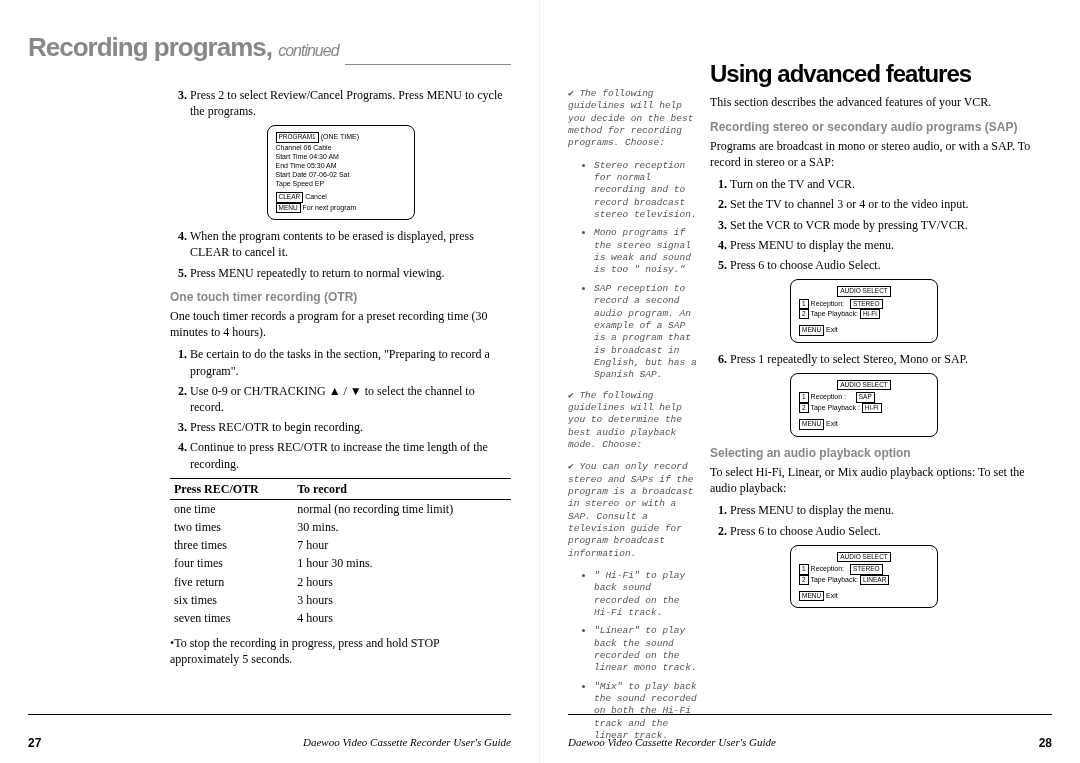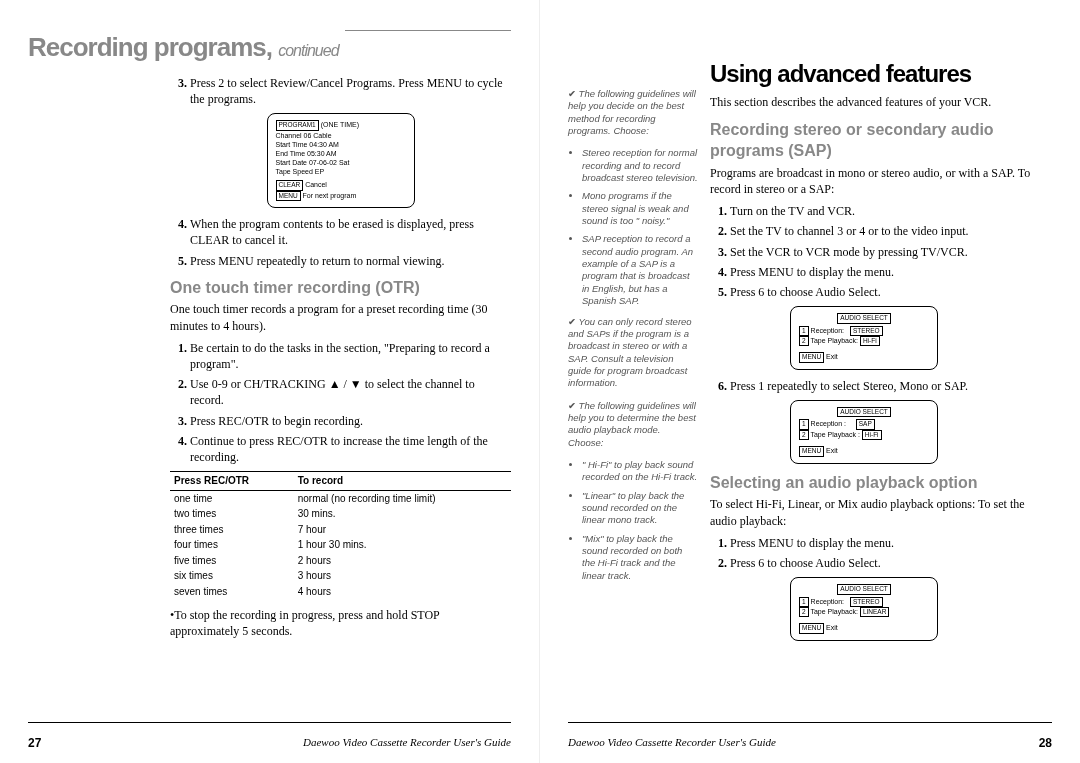--- a/index.html
+++ b/index.html
@@ -1,42 +1,42 @@
 <!DOCTYPE html>
 <html><head>
 <meta charset="utf-8">
 <style>
 body{margin:0;padding:0;font-family:Georgia,'Times New Roman',serif;background:#fff;color:#000;font-size:12px;line-height:1.35}
 .spread{width:1080px;height:763px;display:flex;margin:0 auto;position:relative}
 .page{width:540px;height:763px;padding:30px 28px 20px 28px;box-sizing:border-box;position:relative}
 .page-left{border-right:1px solid #eee}
-.h1-line{display:flex;align-items:flex-start;margin-bottom:8px}
+.h1-line{display:flex;align-items:flex-end;margin-bottom:20px}
 .h1{font-family:Arial,Helvetica,sans-serif;font-weight:bold;font-size:26px;color:#888;letter-spacing:-1px;white-space:nowrap}
 .h1 .cont{font-style:italic;font-weight:normal;font-size:16px;color:#888}
 .h1-rule{flex:1;border-top:1.5px solid #888;margin-left:6px}
 .h1-black{font-family:Arial,Helvetica,sans-serif;font-weight:bold;font-size:24px;color:#000;letter-spacing:-1px;margin-bottom:4px}
-.sub-h{font-family:Arial,Helvetica,sans-serif;font-weight:bold;font-size:16px;color:#888;margin:8px 0 2px}
+.sub-h{font-family:Arial,Helvetica,sans-serif;font-weight:bold;font-size:12px;color:#888;margin:8px 0 2px}
 .cols{display:flex;gap:12px}
-.sidecol{width:130px;font-family:Liberation Sans, sans-serif;font-style:italic;font-size:9.5px;color:#555;line-height:1.3}
+.sidecol{width:130px;font-family:Liberation Mono, monospace;font-style:italic;font-size:9.5px;color:#555;line-height:1.3}
 .sidecol .tip{margin-bottom:10px}
 .sidecol .chk:before{content:"✔ ";font-style:normal}
-.sidecol ul{margin:2px 0 8px 14px;padding:0}
+.sidecol ul{margin:2px 0 8px 26px;padding:0}
 .sidecol li{list-style:disc;margin-bottom:6px}
 .maincol{flex:1}
 ol.steps{margin:2px 0 6px 0;padding-left:20px}
 ol.steps>li{margin-bottom:4px}
 ol.steps>li::marker{font-weight:bold}
 .para{margin:3px 0 6px}
 .screenbox{border:1px solid #000;border-radius:8px;padding:6px 8px;font-family:Arial,Helvetica,sans-serif;font-size:7px;line-height:1.3;margin:6px auto 8px;width:130px}
 .screenbox .boxed{border:1px solid #000;padding:0 2px;display:inline-block;font-size:6.5px}
 .screenbox .ctr{text-align:center;font-size:7px;margin-bottom:2px}
-table.press{border-collapse:collapse;width:100%;font-family:Liberation Sans, sans-serif;font-size:10px;margin:4px 0 8px}
+table.press{border-collapse:collapse;width:100%;font-family:Liberation Serif, serif;font-size:12px;margin:4px 0 8px}
 table.press th{text-align:left;font-weight:bold;border-top:1px solid #000;border-bottom:1px solid #000;padding:2px 4px}
 table.press td{padding:1px 4px}
-.footer{position:absolute;bottom:12px;left:28px;right:28px;border-top:1px solid #000;padding-top:12px;font-style:italic;font-size:11px}
+.footer{position:absolute;bottom:12px;left:28px;right:28px;border-top:1px solid #000;padding-top:20px;font-style:italic;font-size:11px}
 .footer-l{display:flex;justify-content:space-between}
 .pnum{font-family:Arial,Helvetica,sans-serif;font-weight:bold;font-style:normal;font-size:12px}
 </style>
 </head>
 <body>
 
 <div class="spread">
 
 <div class="page page-left">
  <div class="h1-line">
@@ -90,21 +90,21 @@
               </tr>
     <tr>
                 <td>three times</td>
                 <td>7 hour</td>
               </tr>
     <tr>
                 <td>four times</td>
                 <td>1 hour 30 mins.</td>
               </tr>
     <tr>
-                <td>five times</td>
+                <td>five return</td>
                 <td>2 hours</td>
               </tr>
     <tr>
                 <td>six times</td>
                 <td>3 hours</td>
               </tr>
     <tr>
                 <td>seven times</td>
                 <td>4 hours</td>
               </tr>
@@ -125,22 +125,22 @@
  <div style="height:28px"></div>
  <div class="cols">
   <div class="sidecol">
    <div style="height:30px"></div>
    <div class="tip chk">The following guidelines will help you decide on the best method for recording programs. Choose:</div>
    <ul>
     <li>Stereo reception for normal recording and to record broadcast stereo television.</li>
     <li>Mono programs if the stereo signal is weak and sound is too " noisy."</li>
     <li>SAP reception to record a second audio program. An example of a SAP is a program that is broadcast in English, but has a Spanish SAP.</li>
    </ul>
+   <div class="tip chk">The following guidelines will help you to determine the best audio playback mode. Choose:</div>
    <div class="tip chk">You can only record stereo and SAPs if the program is a broadcast in stereo or with a SAP. Consult a television guide for program broadcast information.</div>
-   <div class="tip chk">The following guidelines will help you to determine the best audio playback mode. Choose:</div>
    <ul>
     <li>" Hi-Fi" to play back sound recorded on the Hi-Fi track.</li>
     <li>"Linear" to play back the sound recorded on the linear mono track.</li>
     <li>"Mix" to play back the sound recorded on both the Hi-Fi track and the linear track.</li>
    </ul>
   </div>
   <div class="maincol">
    <div class="h1-black">Using advanced features</div>
    <div class="para">This section describes the advanced features of your VCR.</div>
    <div class="sub-h">Recording stereo or secondary audio programs (SAP)</div>

